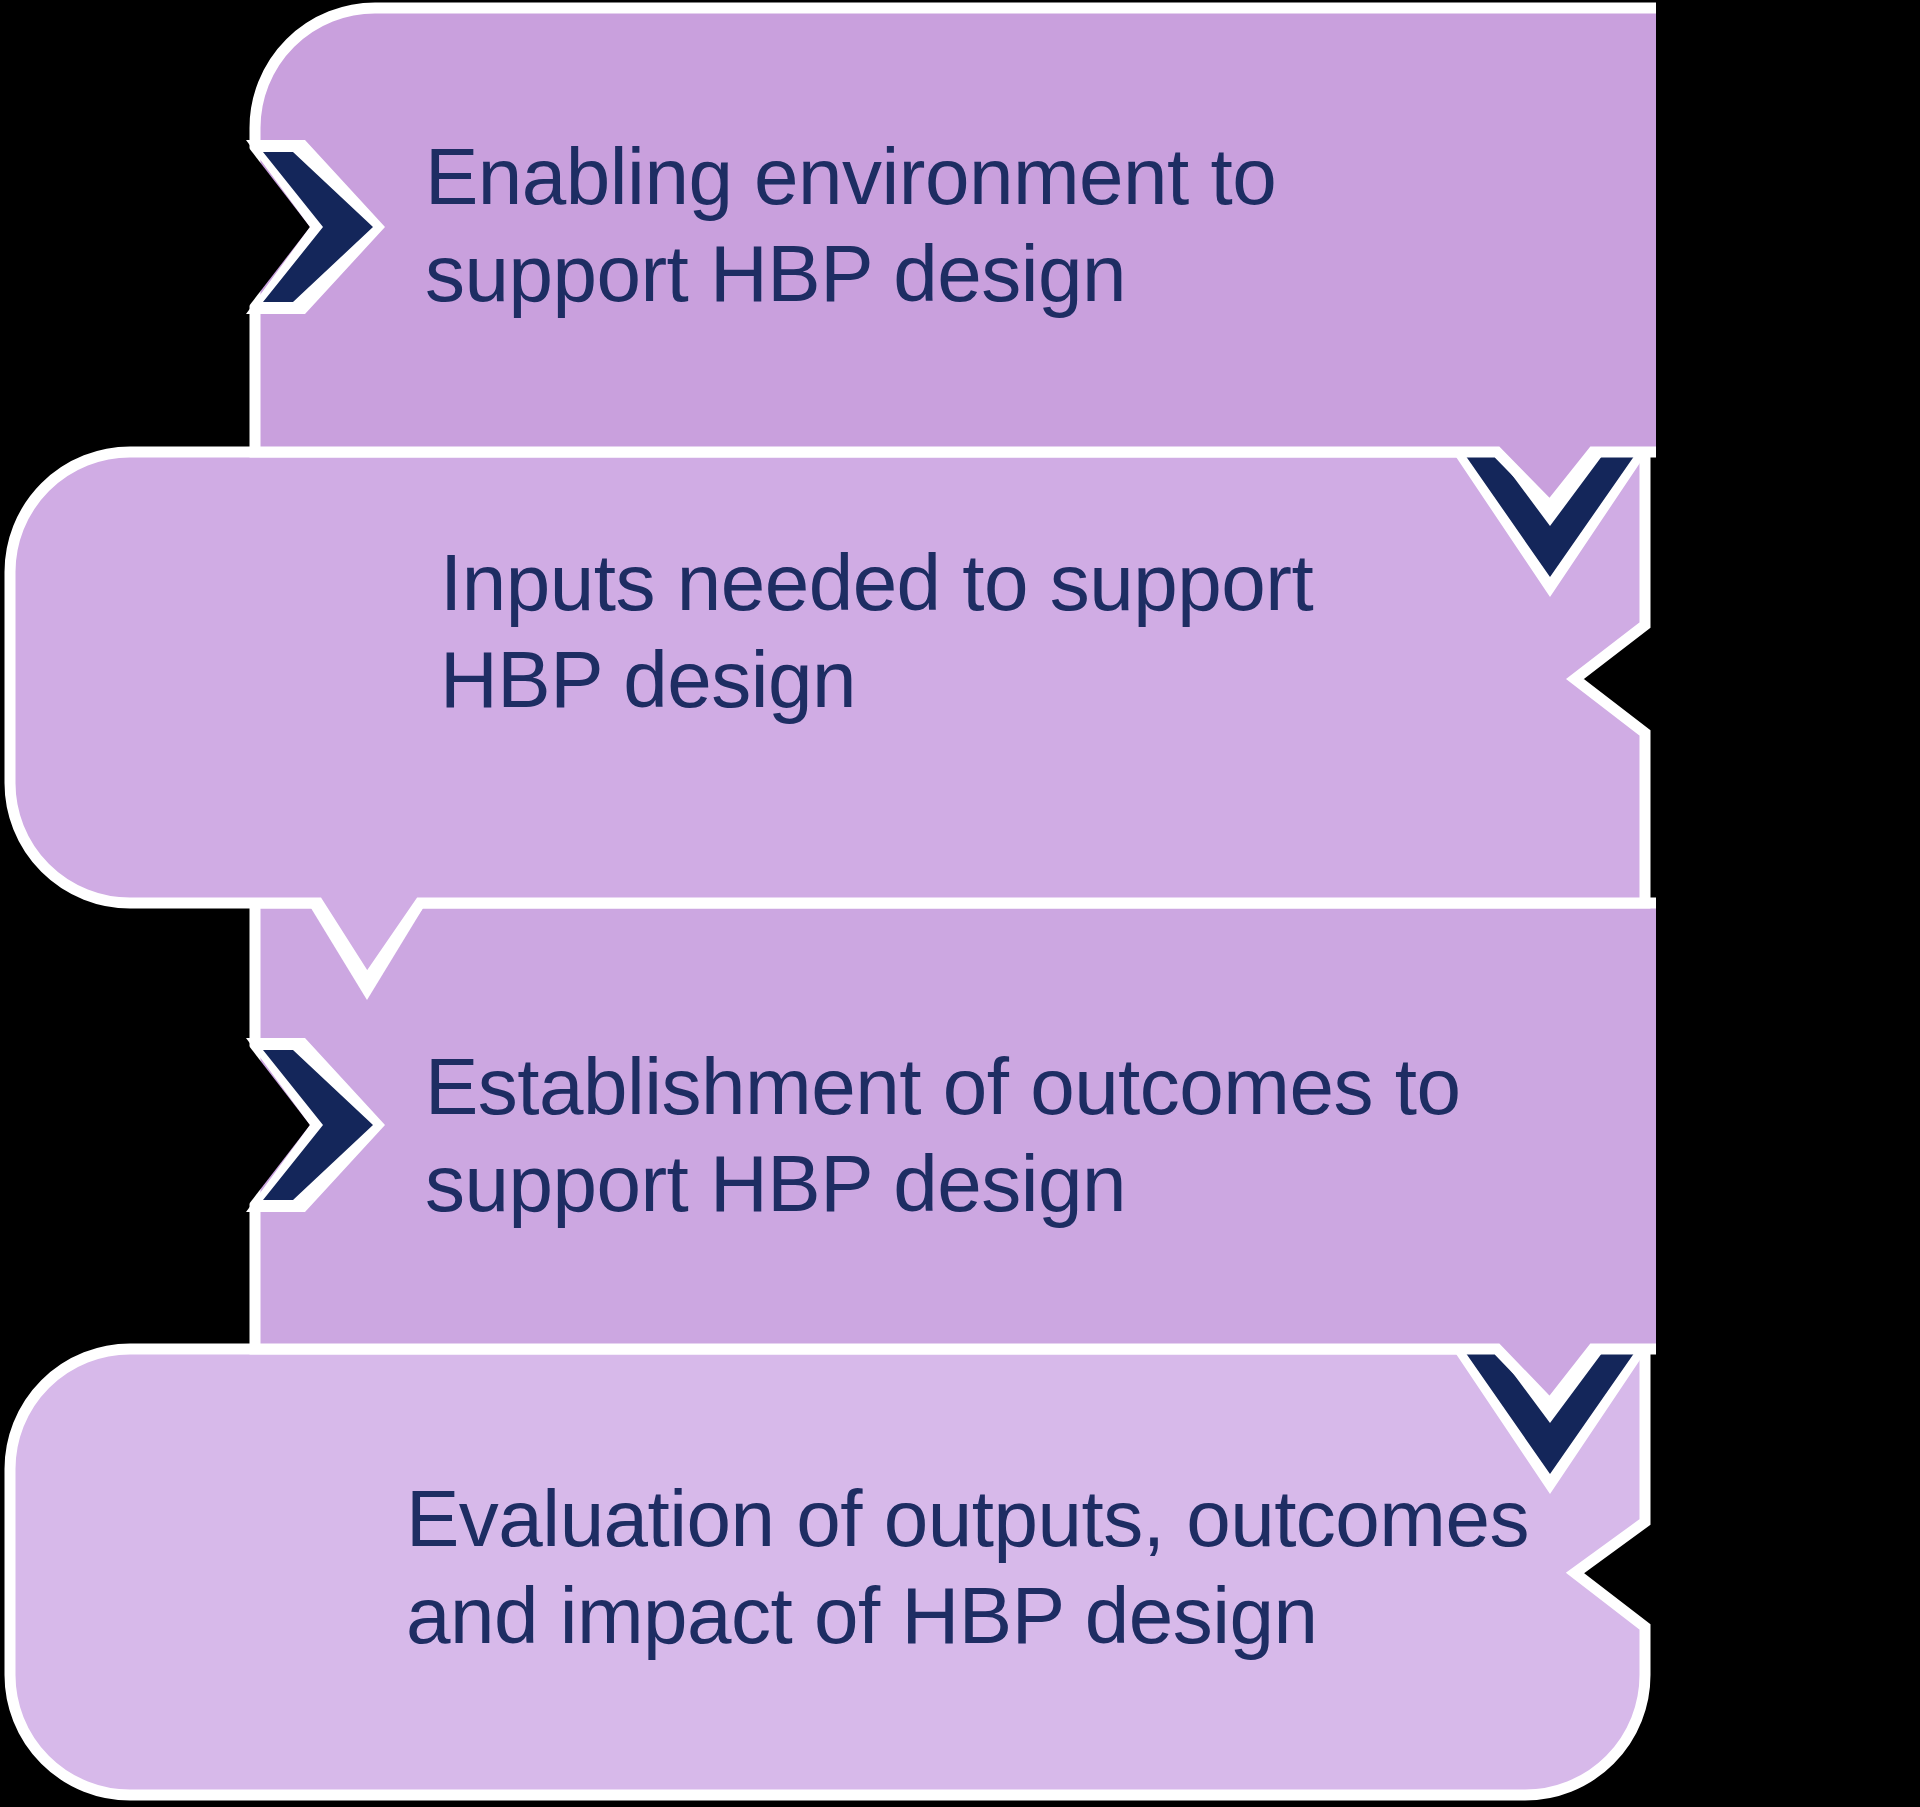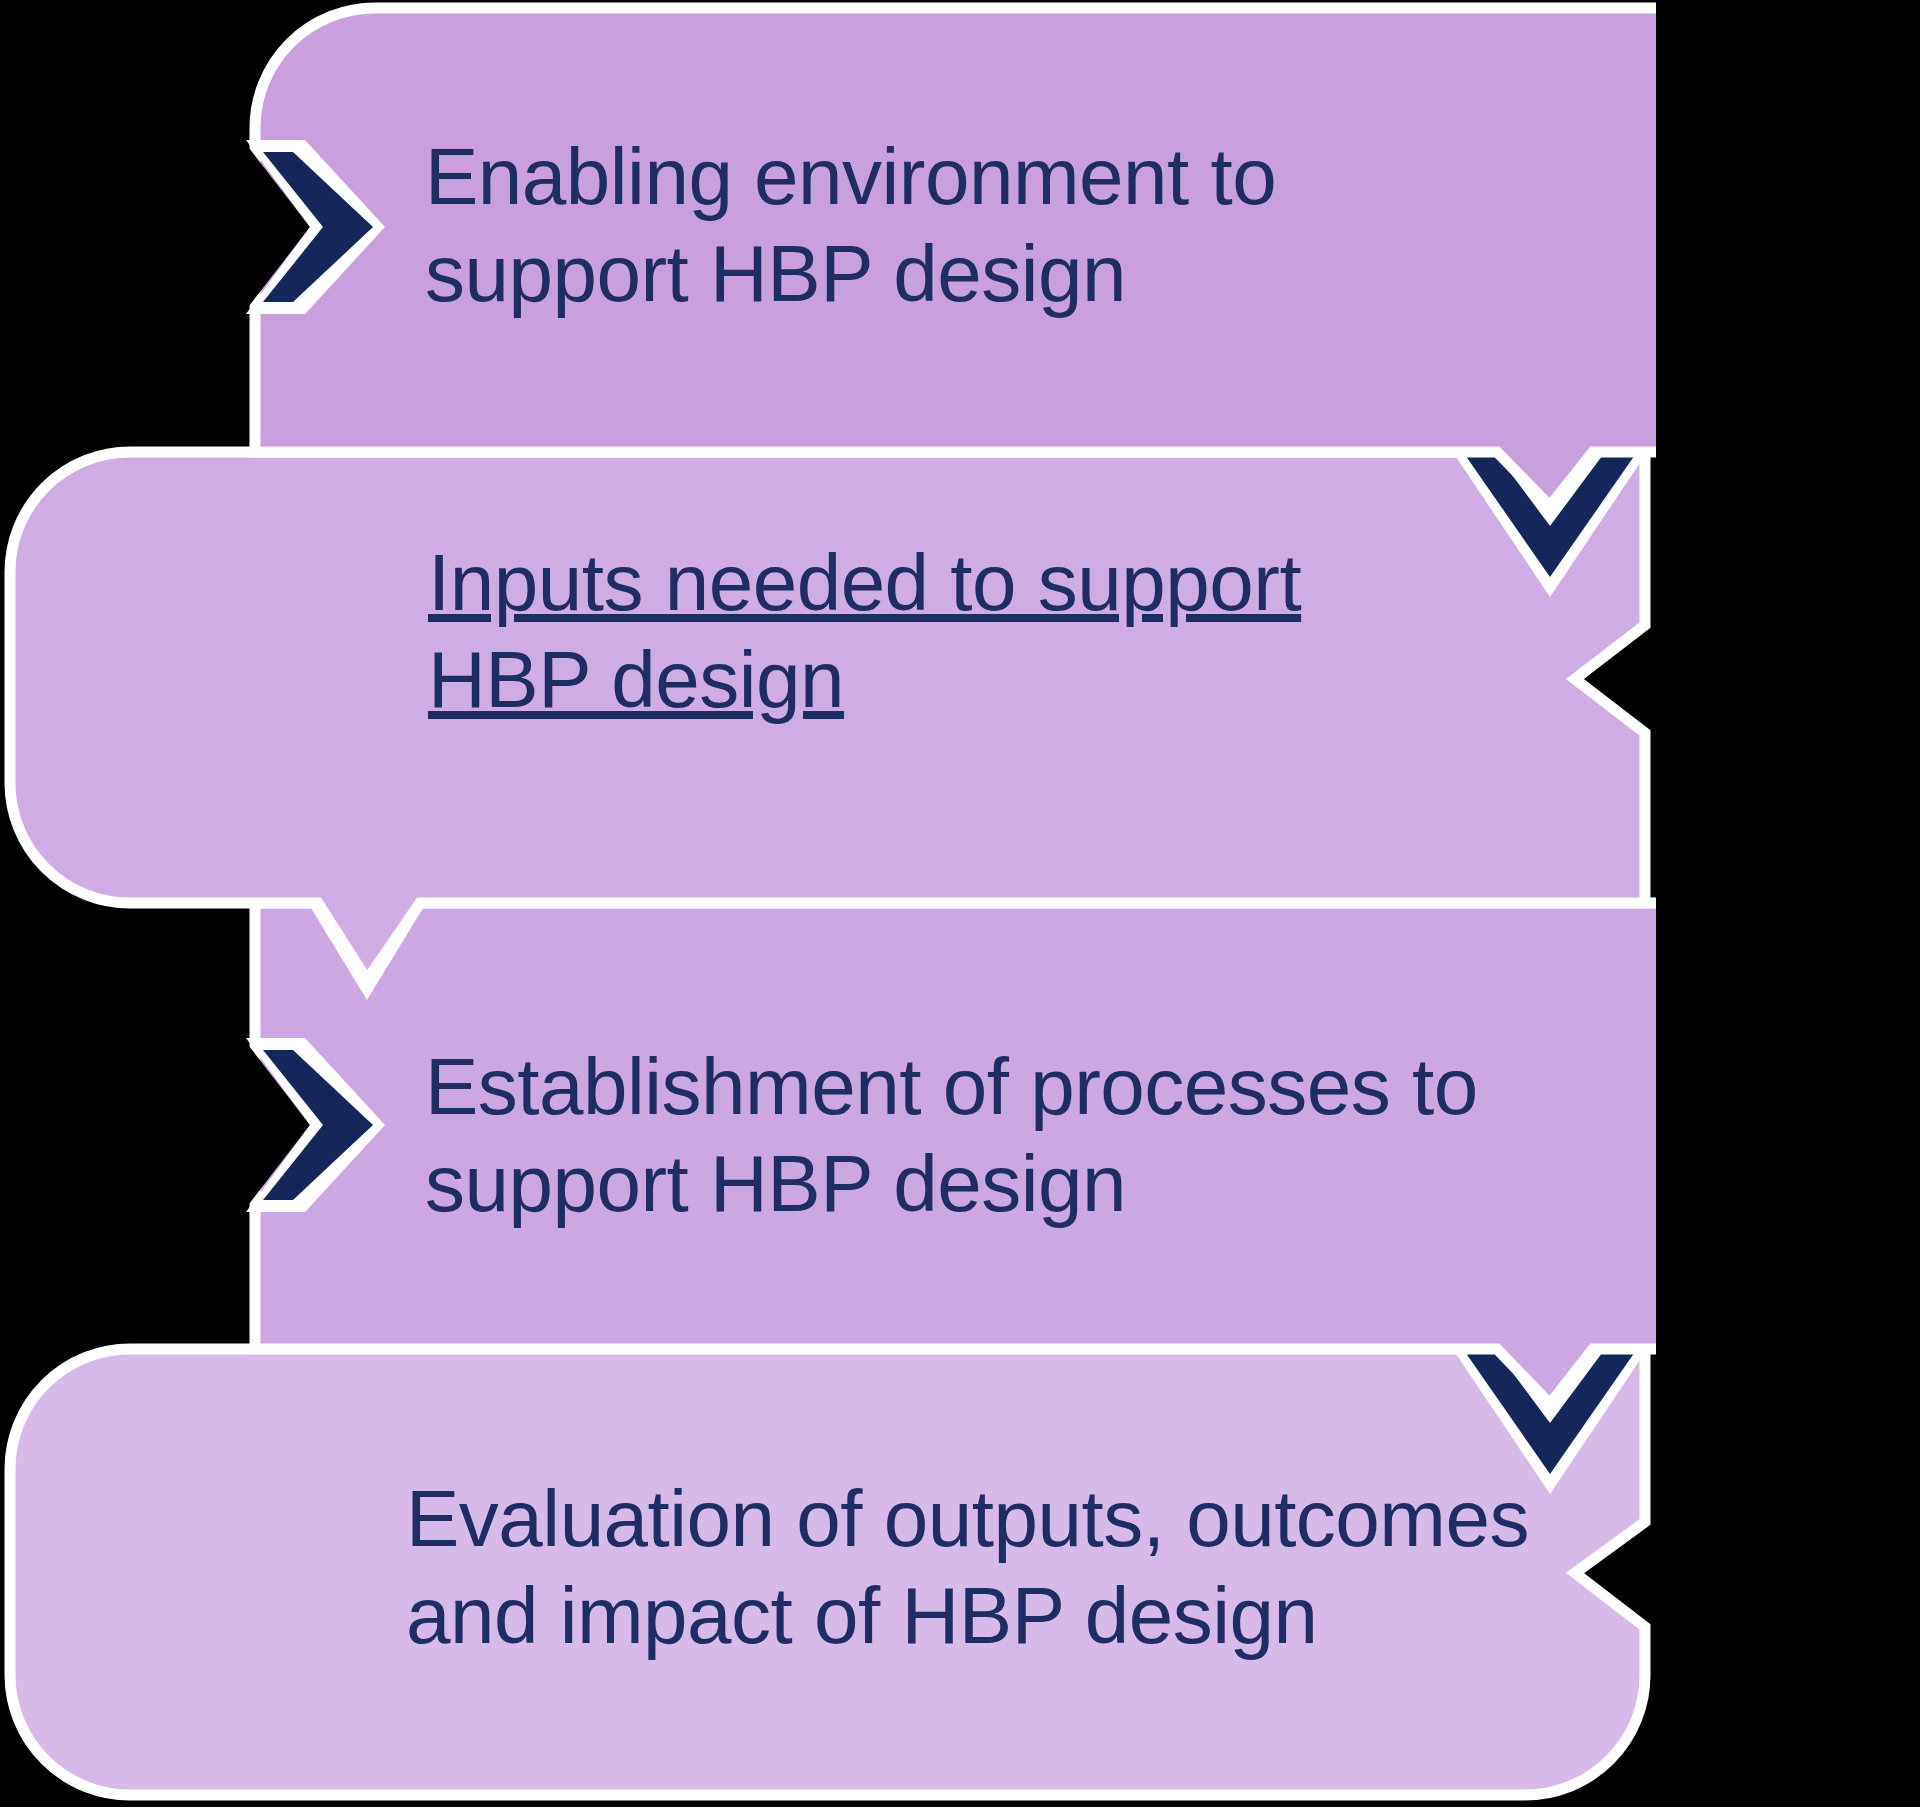--- a/index.html
+++ b/index.html
@@ -24,21 +24,21 @@
     position: absolute;
     font-size: 80px;
     line-height: 97px;
     font-weight: 400;
     letter-spacing: -0.5px;
     color: #1e2d63;
     white-space: pre-line;
     width: 1280px;
   }
   .step-label.l1 { left: 425px; top: 128px; }
-  .step-label.l2 { left: 428px; top: 534px; text-decoration: underline; }
+  .step-label.l2 { left: 440px; top: 534px; }
   .step-label.l3 { left: 425px; top: 1038px; }
   .step-label.l4 { left: 406px; top: 1470px; }
 </style>
 </head>
 <body>
 
 <div class="canvas">
 
   <svg width="1920" height="1807" viewBox="0 0 1920 1807">
 
@@ -64,18 +64,18 @@
 
     <path d="M 242,1037 L 310,1125 L 242,1213 Z" fill="#000000"></path>
     <path d="M 246,1038 L 310,1125 L 246,1212 L 305,1212 L 385,1125 L 305,1038 Z" fill="#ffffff"></path>
     <path d="M 263,1050 L 323,1125 L 263,1200 L 293,1200 L 373,1125 L 293,1050 Z" fill="#14265a"></path>
   </svg>
 
   <div class="step-label l1">Enabling environment to
 support HBP design</div>
   <div class="step-label l2">Inputs needed to support
 HBP design</div>
-  <div class="step-label l3">Establishment of processes to
+  <div class="step-label l3">Establishment of outcomes to
 support HBP design</div>
   <div class="step-label l4">Evaluation of outputs, outcomes
 and impact of HBP design</div>
 
 </div>
 
 </body></html>

